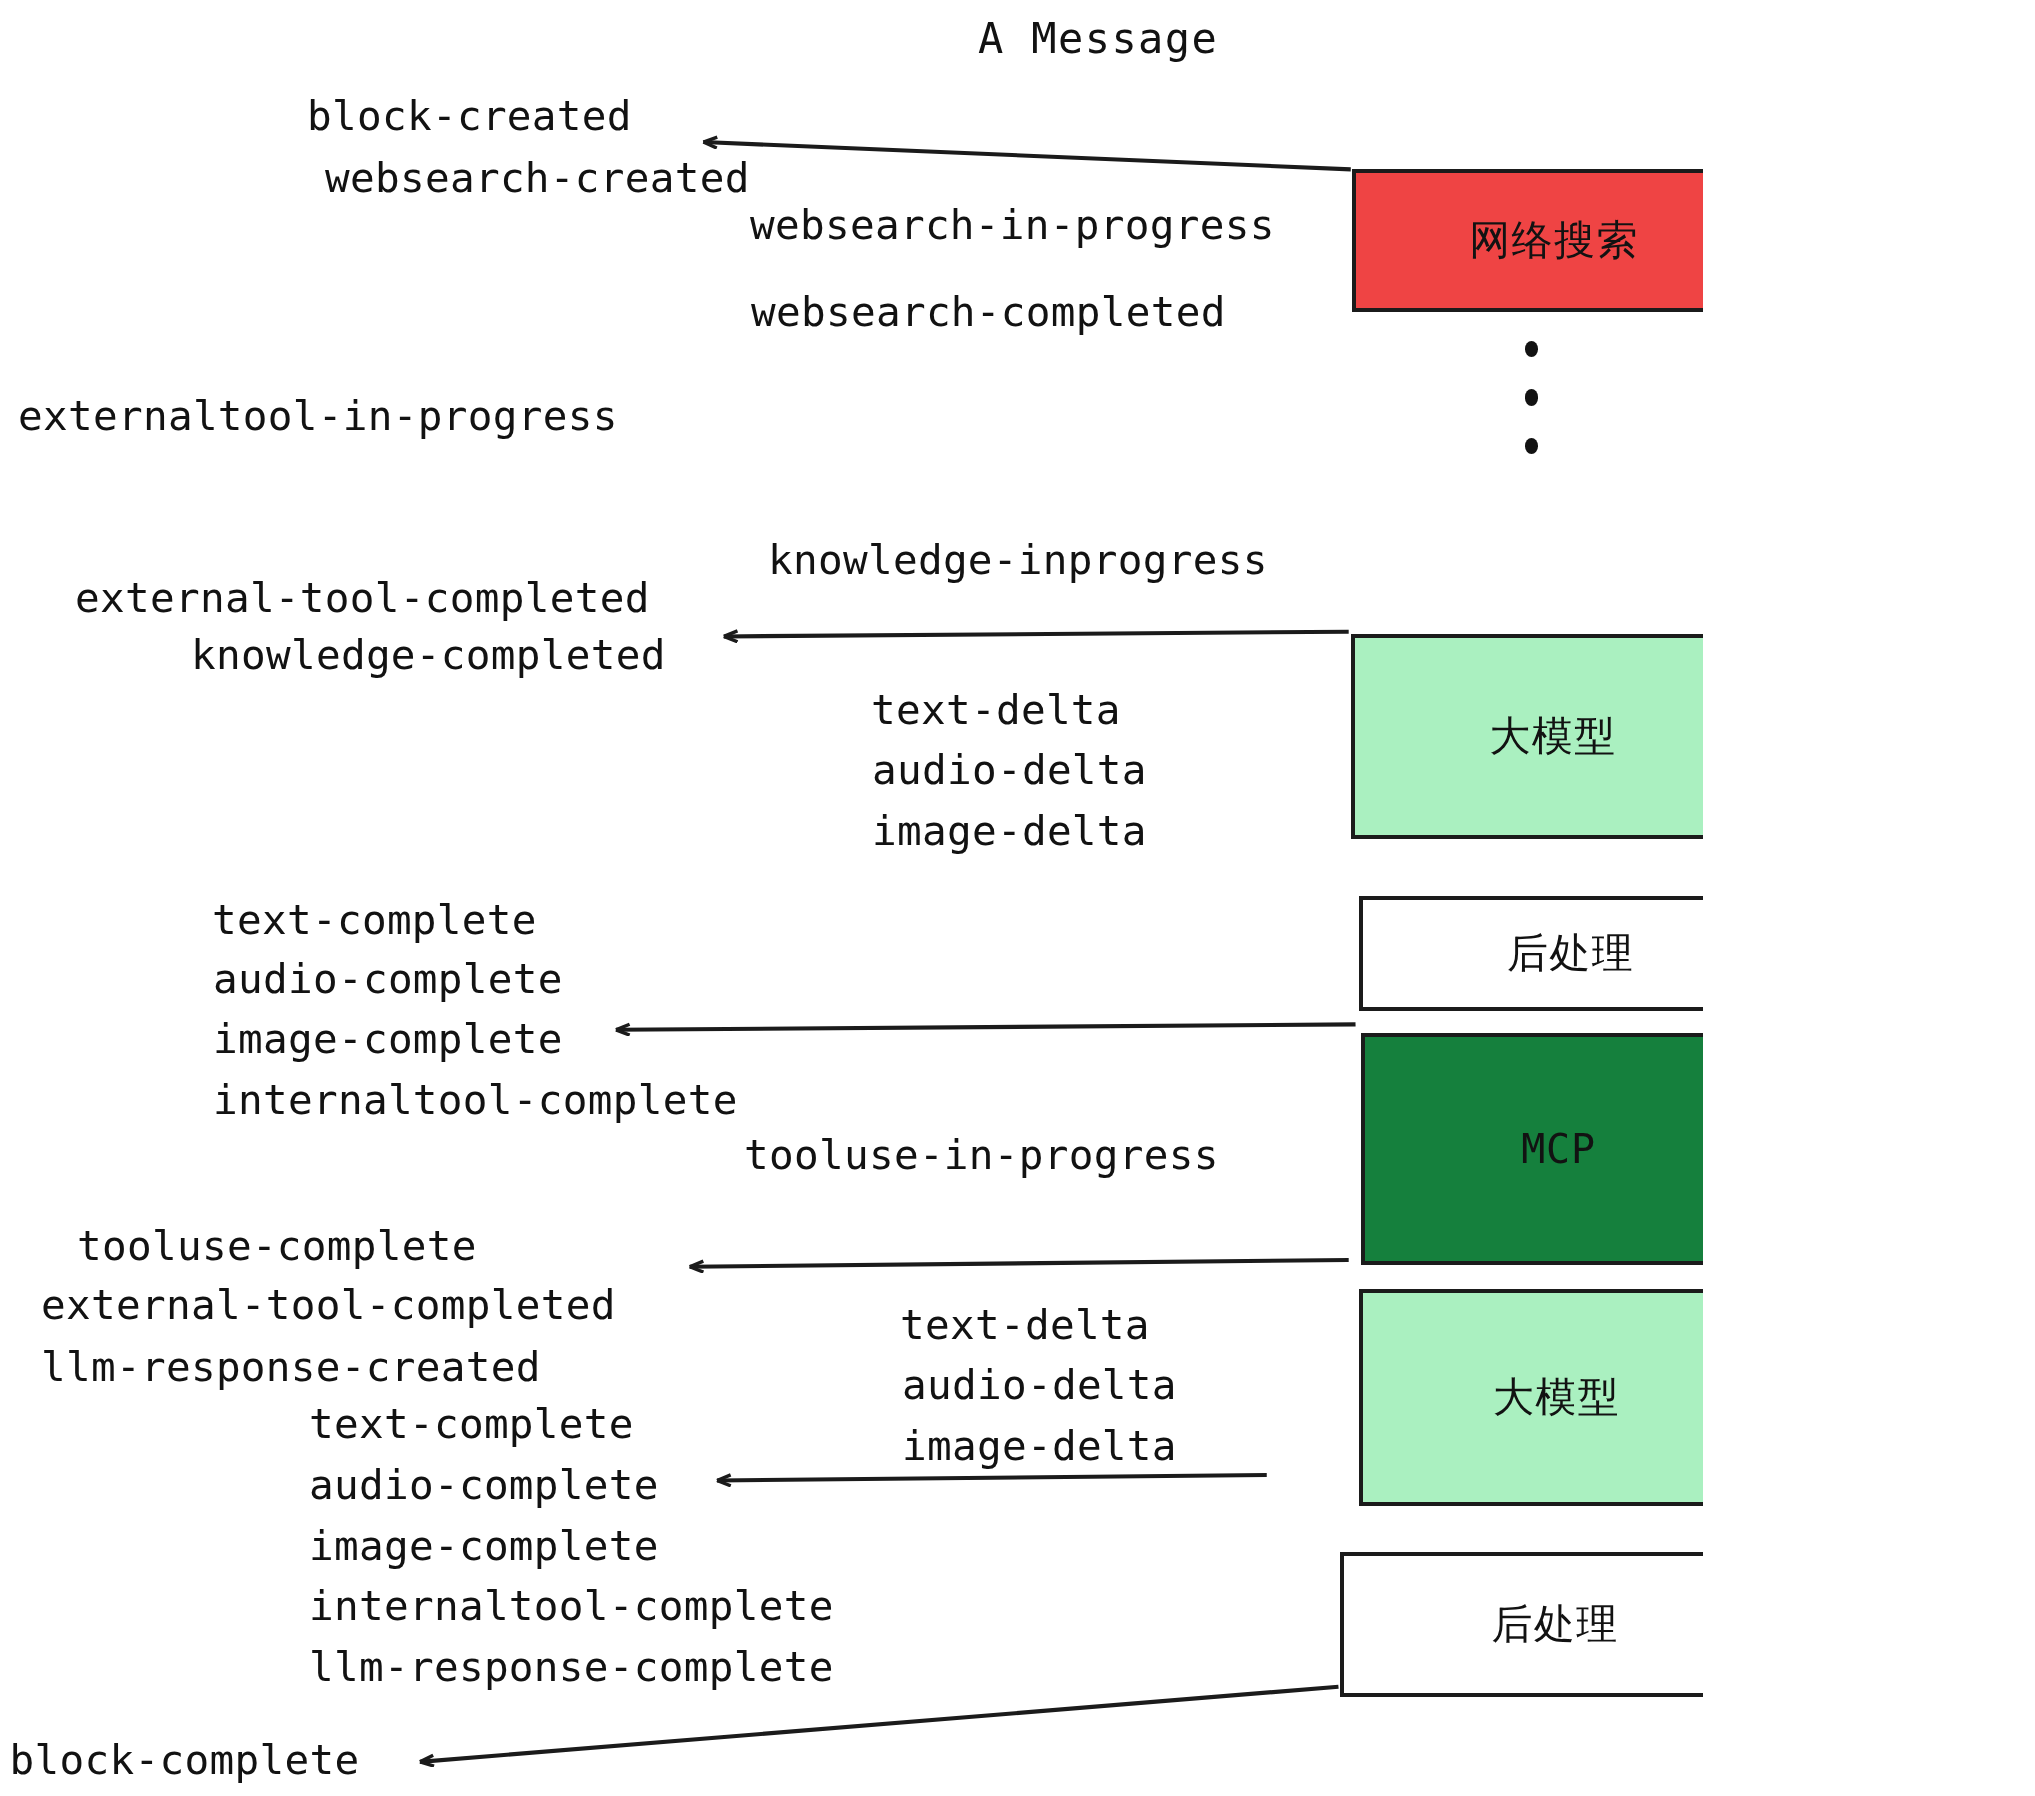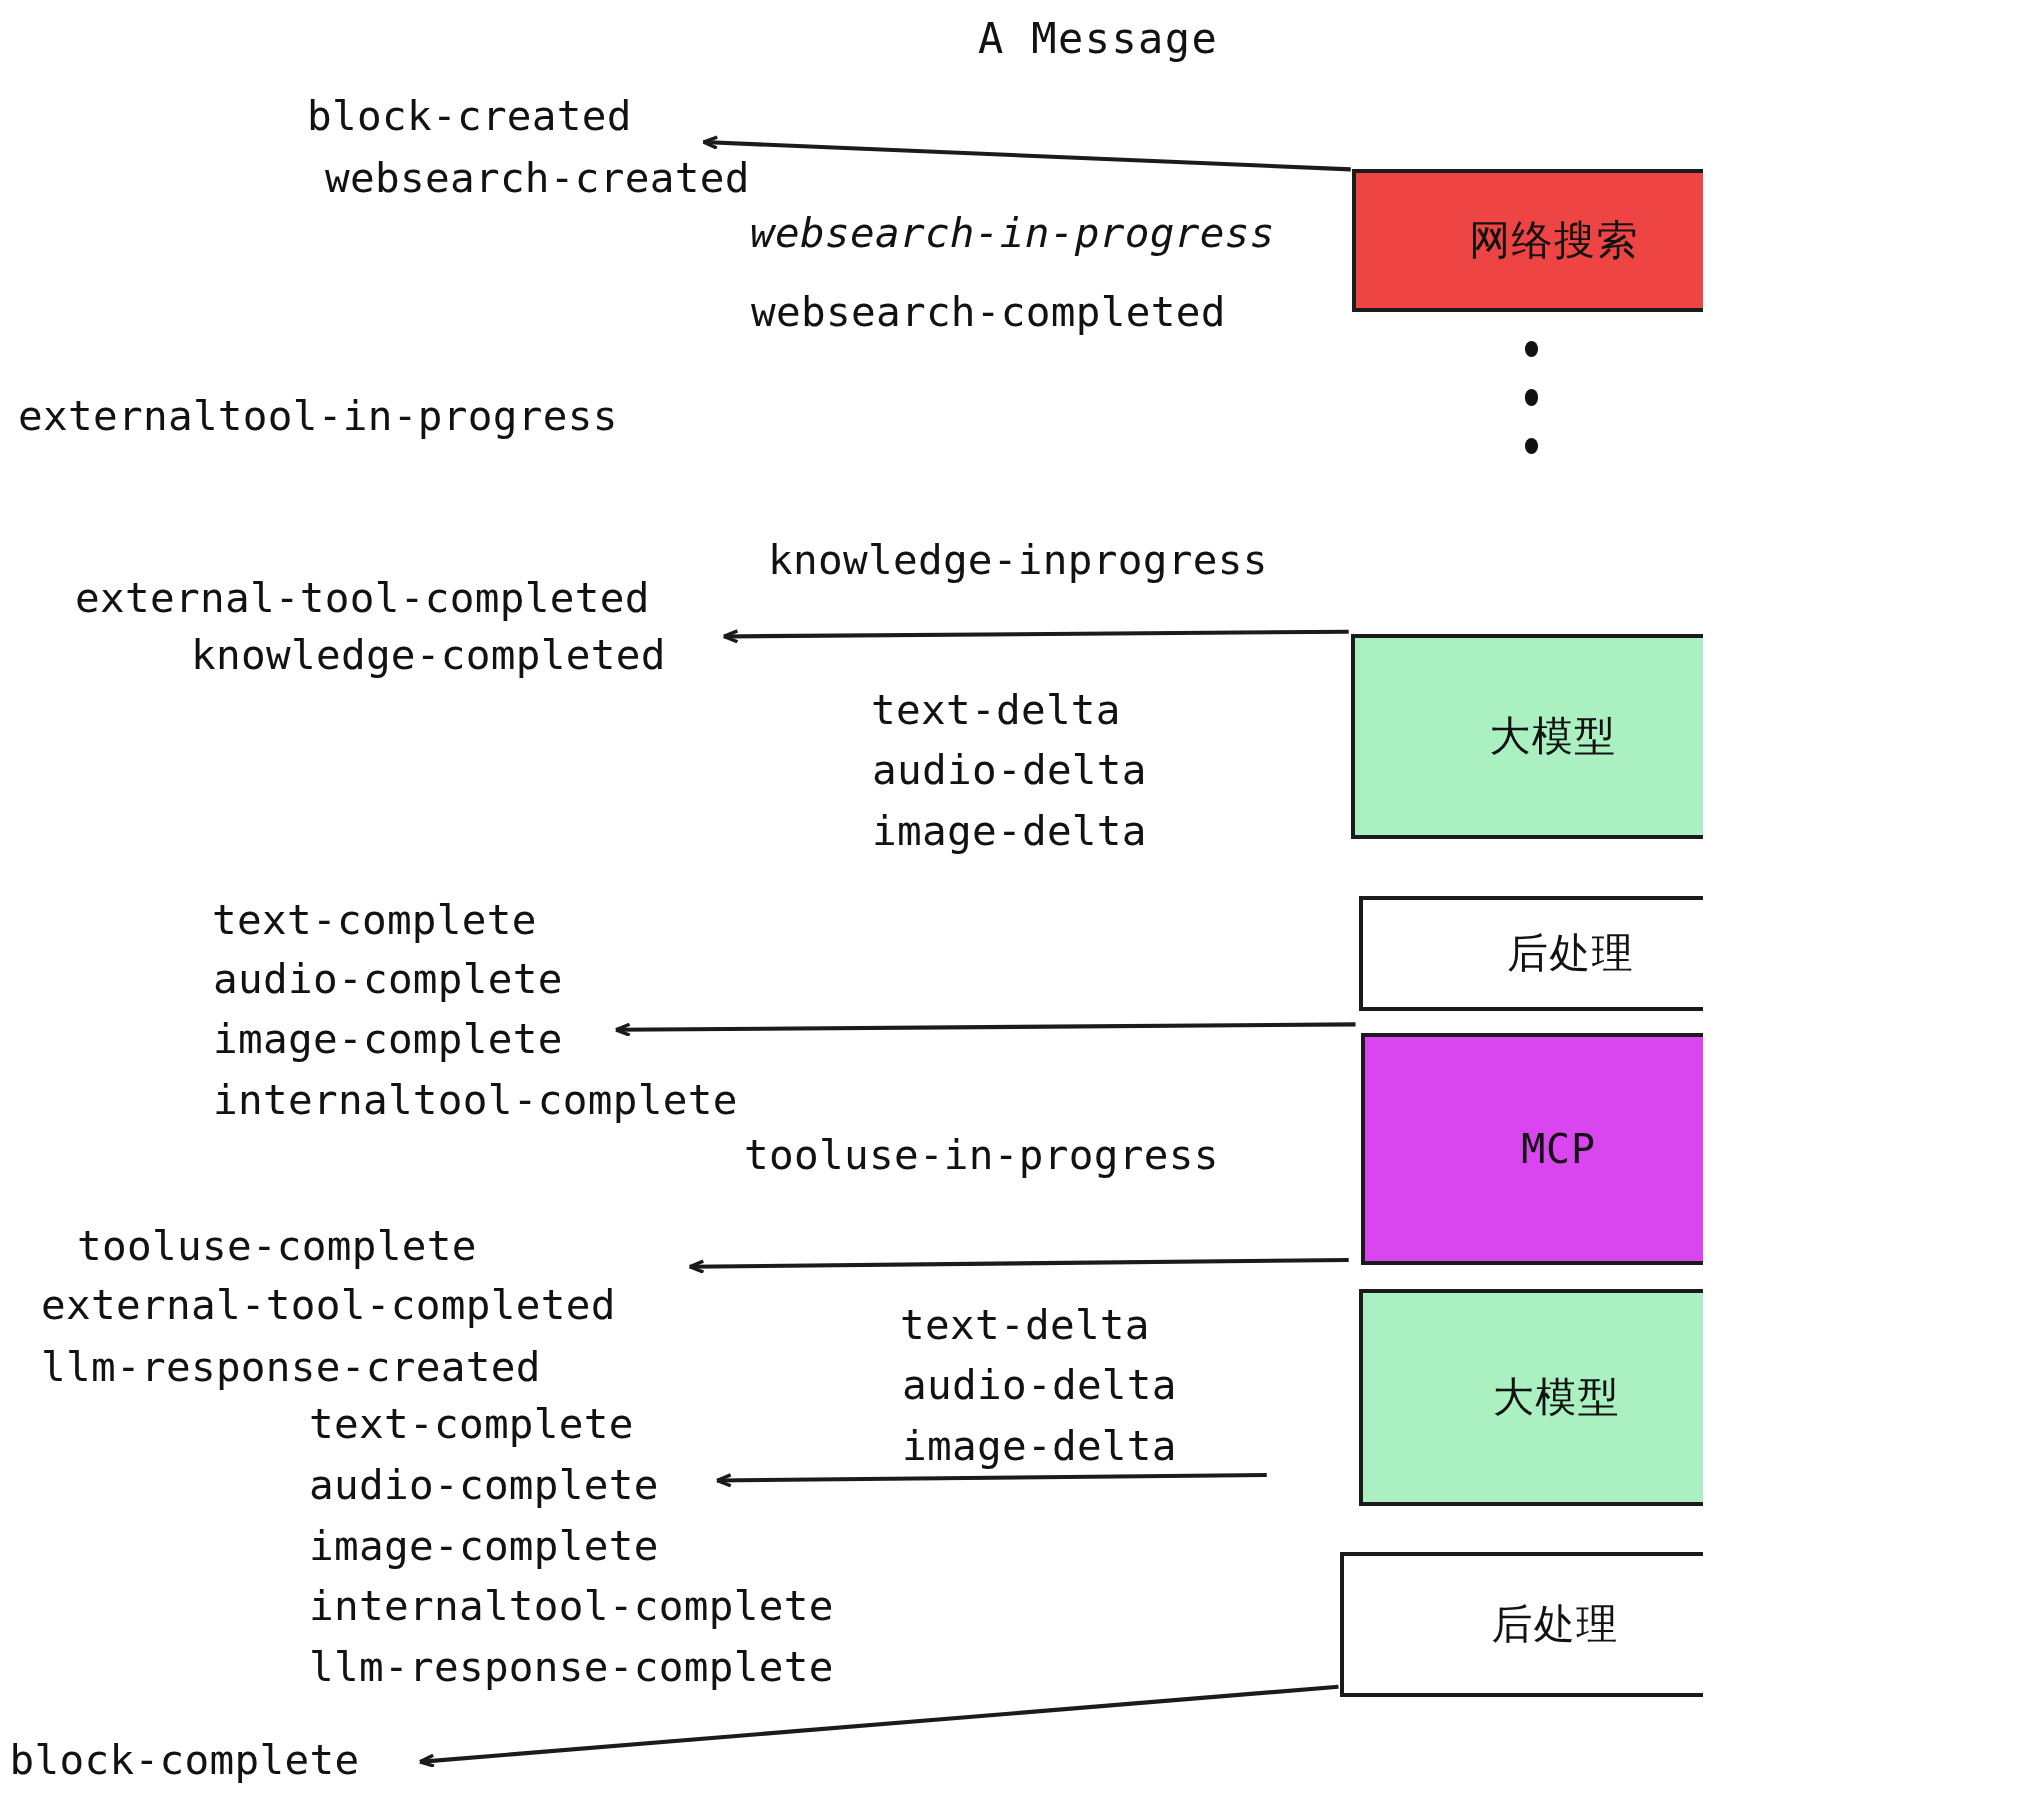--- a/index.html
+++ b/index.html
@@ -137,41 +137,41 @@
 
 
   <div class="box" style="left:1351px;top:634px;width:404px;height:205px;background:#AAF0C0;">
     <span>大模型</span>
   </div>
 
   <div class="box" style="left:1359px;top:896px;width:423px;height:115px;background:#FFFFFF;">
     <span>后处理</span>
   </div>
 
-  <div class="box mcp" style="left:1361px;top:1033px;width:395px;height:232px;background:#d946ef;">
+  <div class="box mcp" style="left:1361px;top:1033px;width:395px;height:232px;background:#15803d;">
     <span>MCP</span>
   </div>
 
   <div class="box" style="left:1359px;top:1289px;width:395px;height:217px;background:#AAF0C0;">
     <span>大模型</span>
   </div>
 
   <div class="box" style="left:1340px;top:1552px;width:430px;height:145px;background:#FFFFFF;">
     <span>后处理</span>
   </div>
 
   <div class="sidelbl" style="left:1824px;top:338px;">外部工具</div>
 
   <div class="sidelbl" style="left:1830px;top:1120px;">外部工具</div>
 
   <div class="lbl" style="left:307px;top:96px;">block-created</div>
 
   <div class="lbl" style="left:306px;top:158px;margin-left:19px;">websearch-created</div>
 
-  <div class="lbl" style="left:750px;top:213px;font-style:italic;">websearch-in-progress</div>
+  <div class="lbl" style="left:750px;top:205px;">websearch-in-progress</div>
 
   <div class="lbl" style="left:751px;top:292px;">websearch-completed</div>
 
   <div class="lbl" style="left:18px;top:396px;">externaltool-in-progress</div>
 
   <div class="lbl" style="left:768px;top:540px;">knowledge-inprogress</div>
 
   <div class="lbl" style="left:75px;top:578px;">external-tool-completed</div>
 
   <div class="lbl" style="left:191px;top:635px;">knowledge-completed</div>

